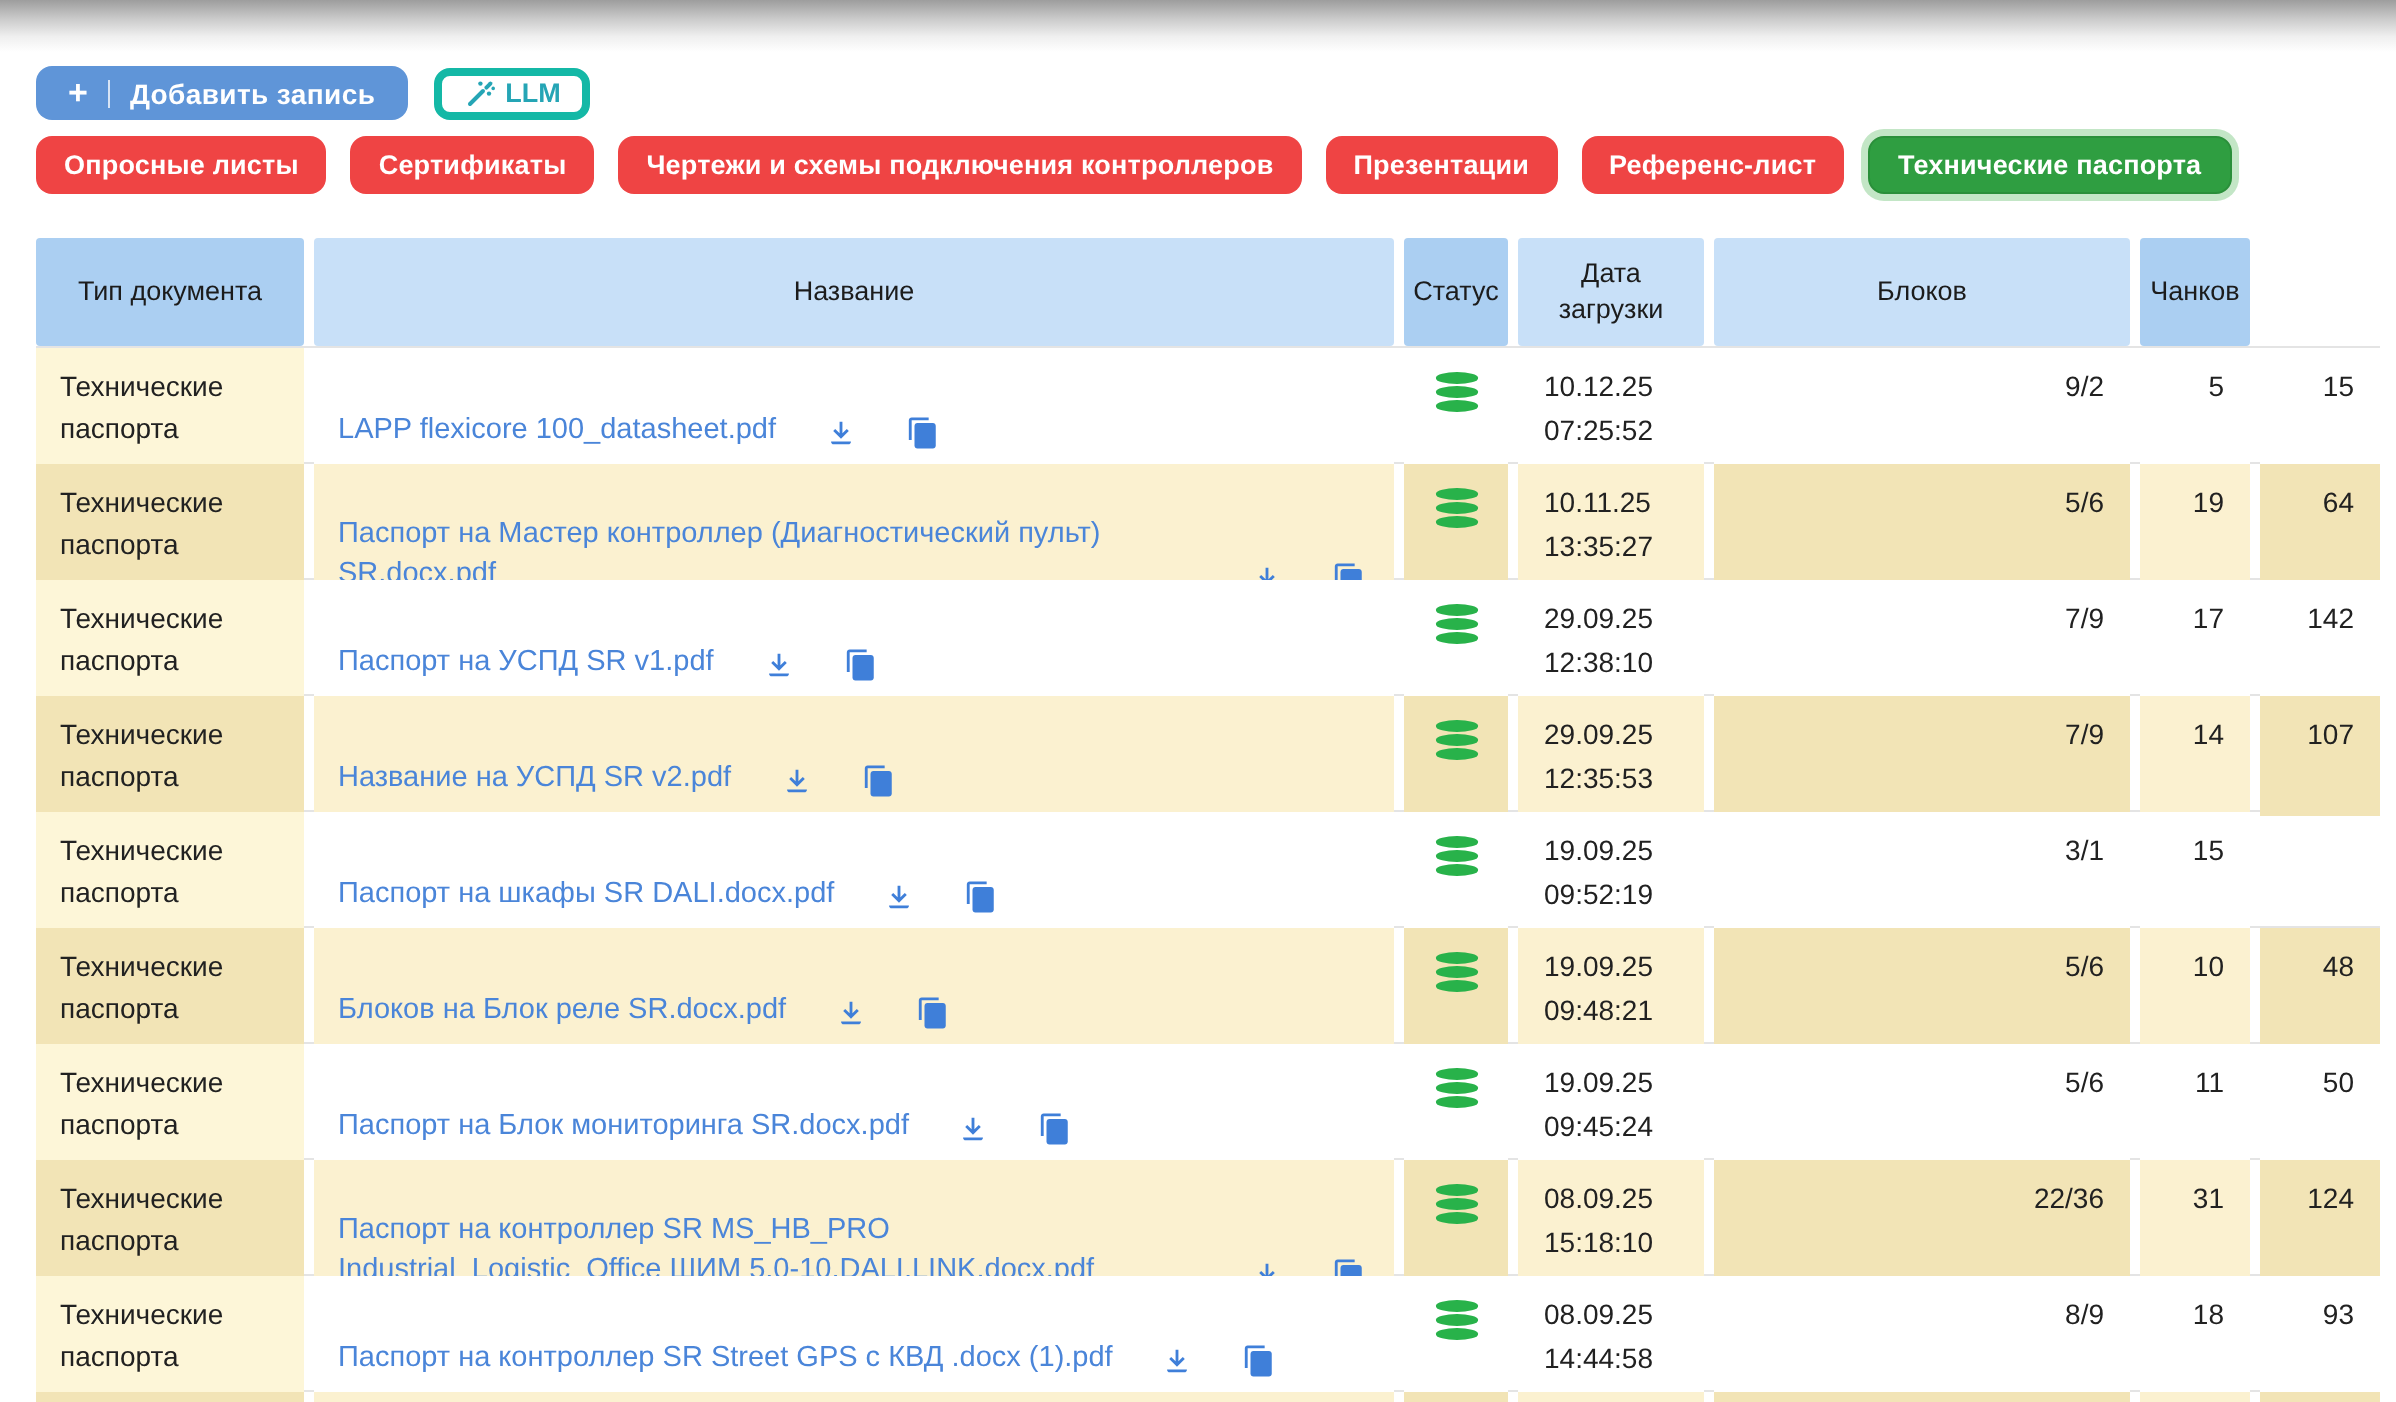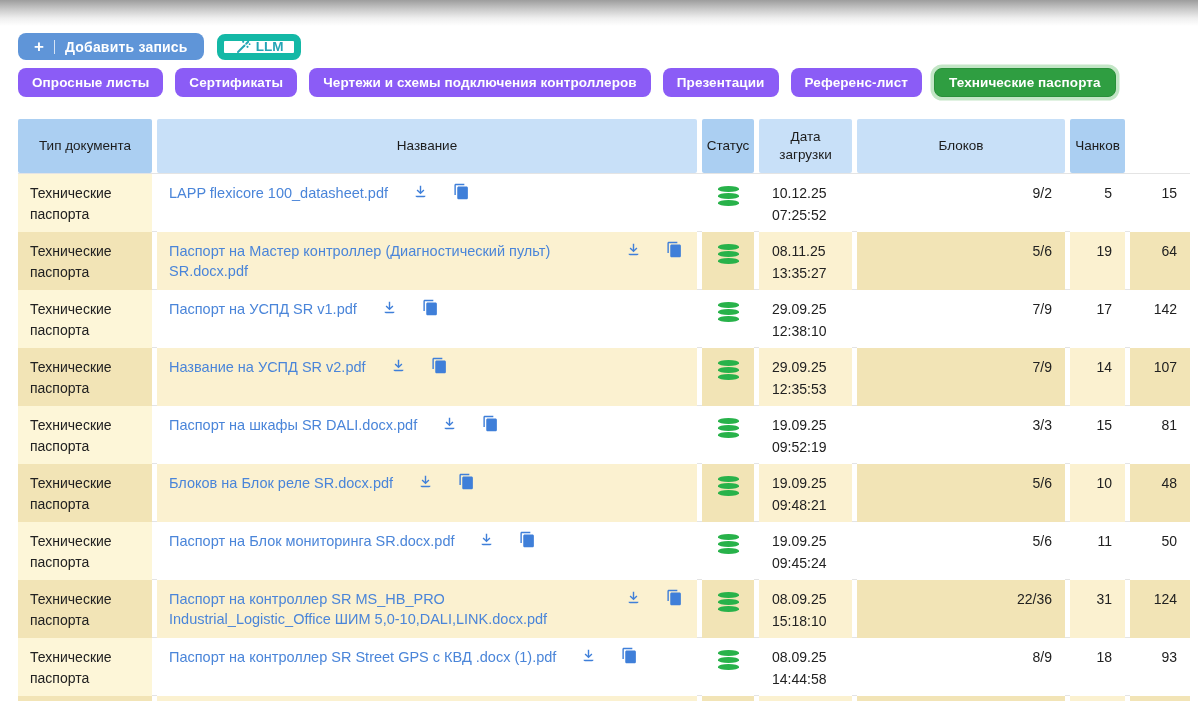--- a/index.html
+++ b/index.html
@@ -11,27 +11,27 @@
 
   
   .toolbar { margin: 7px 0 0 18px; display: flex; align-items: center; gap: 13px; height: 27px; }
   .btn-add { display: inline-flex; align-items: center; height: 27px; min-width: 161px;
     background: #5f95d8; color: #fff; border: none; border-radius: 8px; cursor: pointer;
     font-family: inherit; font-size: 14px; font-weight: 700; padding: 0 16px; gap: 10px; }
   .btn-add .plus { font-size: 17px; font-weight: 700; line-height: 1; }
   .btn-add .divider { width: 1px; height: 14px; background: rgba(255,255,255,.75); display: inline-block; }
   .btn-add .lbl { flex: 1; text-align: right; letter-spacing: .2px; }
   .btn-llm { display: inline-flex; align-items: center; gap: 5px; height: 26px;
-    background: #fff; color: #25a5b5; border: 7px solid #14b8a6; border-radius: 8px;
+    background: #fff; color: #25a5b5; border: 4px solid #14b8a6; border-radius: 8px;
     font-family: inherit; font-size: 13.5px; font-weight: 700; padding: 0 11px; cursor: pointer; }
 
   
   .tabs { margin: 8px 0 0 18px; display: flex; align-items: center; gap: 12px; height: 29px; }
   .tab { height: 29px; display: inline-flex; align-items: center; padding: 0 14px;
-    background: #8b5cf6; color: #fff; border: none; border-radius: 8px; cursor: pointer;
+    background: #ef4444; color: #fff; border: none; border-radius: 8px; cursor: pointer;
     font-family: inherit; font-size: 13.5px; font-weight: 700; white-space: nowrap; letter-spacing: .1px; }
   .tab.active { background: #2f9e41; box-shadow: 0 0 0 3.5px #c3e6c6; border: 1px solid #2a8f3a; }
 
   
   .table { margin: 22px 0 0 18px; width: 1172px; }
   .trow, .thead { display: grid; grid-template-columns: 134px 540px 52px 93px 208px 55px 60px;
     column-gap: 5px; }
   .thead { height: 54px; }
   .thead .hcell { display: flex; align-items: center; justify-content: center; text-align: center;
     font-size: 13.5px; color: #1c1c1c; border-radius: 2px; padding: 2px 6px; line-height: 1.35; }
@@ -39,21 +39,21 @@
   .thead .c-even { background: #c8e0f8; }
 
   .trow { height: 58px; border-top: 1px solid #e4e4e4; }
   .cell { font-size: 14px; line-height: 1.5; }
   .r-white .cell { background: #fff; }
   .r-white .cell.c1 { background: #fdf6d8; }
   .r-yellow .c-odd  { background: #f2e4b6; }
   .r-yellow .c-even { background: #fbf1d0; }
 
   .type-cell { padding: 9px 12px; }
-  .name-cell { padding: 9px 14px 9px 12px; display: flex; align-items: flex-start; gap: 24px; }
+  .name-cell { padding: 25px 14px 9px 12px; display: flex; align-items: flex-end; gap: 24px; }
   .name-cell a { color: #4a85d9; text-decoration: none; font-size: 14.5px; line-height: 1.4;
     word-break: break-word; }
   .icon-btn { display: inline-flex; flex: 0 0 auto; cursor: pointer; }
   .status-cell { display: flex; justify-content: center; padding-top: 12px; }
   .date-cell { padding: 9px 6px 0 13px; line-height: 1.55; }
   .num-cell { padding: 9px 13px 0 0; text-align: right; }
 
   
   .db-icon { display: flex; flex-direction: column; gap: 1.5px; }
   .db-icon i { width: 21px; height: 5.6px; background: #28b24a; border-radius: 50%; display: block; }
@@ -175,21 +175,21 @@
       </span>
     </div>
     <div class="cell status-cell c-odd">
       <span class="db-icon">
             <i></i>
             <i></i>
             <i></i>
           </span>
     </div>
     <div class="cell date-cell c-even">
-      <div>08.11.25</div>
+      <div>10.11.25</div>
       <div>13:35:27</div>
     </div>
     <div class="cell num-cell c-odd">5/6</div>
     <div class="cell num-cell c-even">19</div>
     <div class="cell num-cell c-odd">64</div>
   </div>
       <div class="trow r-white">
     <div class="cell type-cell c1 c-odd">
       <span>Технические паспорта</span>
     </div>
@@ -280,23 +280,22 @@
       <span class="db-icon">
             <i></i>
             <i></i>
             <i></i>
           </span>
     </div>
     <div class="cell date-cell c-even">
       <div>19.09.25</div>
       <div>09:52:19</div>
     </div>
-    <div class="cell num-cell c-odd">3/3</div>
+    <div class="cell num-cell c-odd">3/1</div>
     <div class="cell num-cell c-even">15</div>
-    <div class="cell num-cell c-odd">81</div>
   </div>
       <div class="trow r-yellow">
     <div class="cell type-cell c1 c-odd">
       <span>Технические паспорта</span>
     </div>
     <div class="cell name-cell c-even">
       <a href="#">Блоков на Блок реле SR.docx.pdf</a>
       <span class="icon-btn">
         <svg width="17" height="17" viewBox="0 0 24 24" fill="#3f7fd9">
           <path d="M11 4h2v8.2l3.1-3.1 1.4 1.4L12 16l-5.5-5.5 1.4-1.4L11 12.2V4z"></path>

